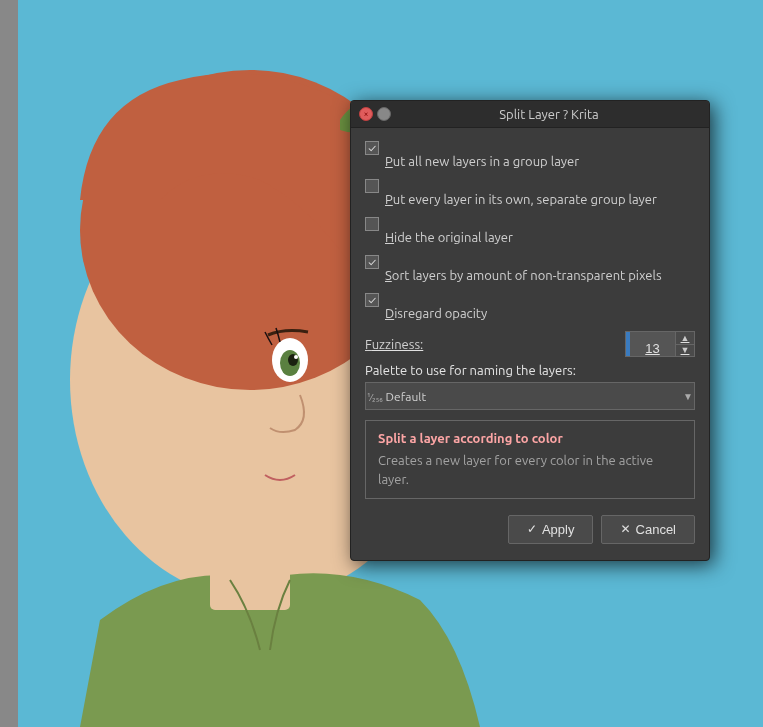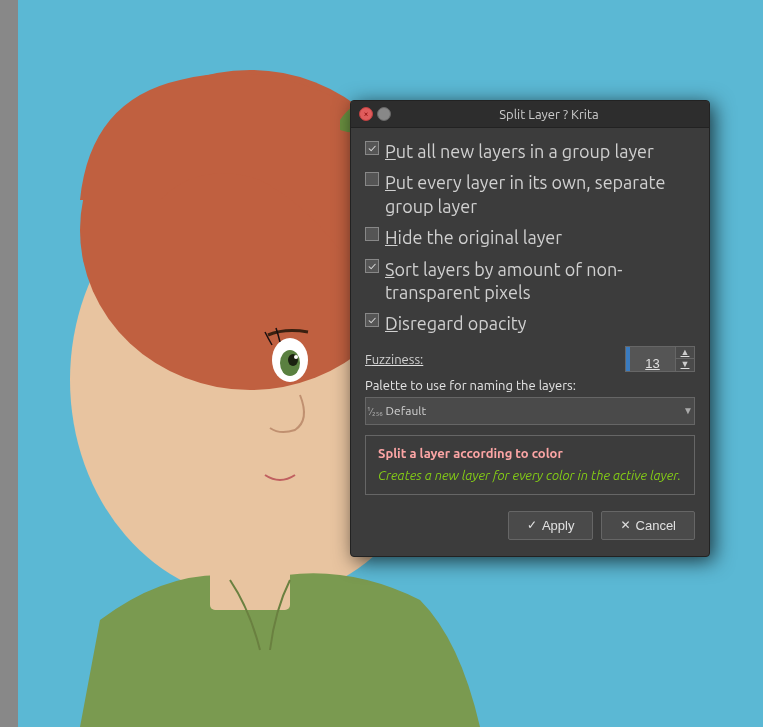--- a/index.html
+++ b/index.html
@@ -110,22 +110,23 @@
     }
 
     .checkbox-indicator.checked::after {
       content: '✓';
       color: #e0e0e0;
       font-size: 11px;
     }
 
     .checkbox-label {
       color: #d0d0d0;
-      font-size: 18px;
+      font-size: 13px;
       line-height: 1.3;
+      margin-top: 13px;
     }
 
     .checkbox-label u {
       text-decoration: underline;
     }
 
     
     .fuzziness-row {
       display: flex;
       align-items: center;
@@ -235,24 +236,23 @@
     }
 
     .info-box-title {
       font-weight: bold;
       color: #fca5a5;
       font-size: 13px;
       margin-bottom: 6px;
     }
 
     .info-box-text {
-      color: #84cc16;
+      color: #a3a3a3;
       font-size: 13px;
       line-height: 1.4;
-      font-style: italic;
     }
 
     
     .buttons-row {
       display: flex;
       justify-content: flex-end;
       gap: 8px;
       padding: 4px 0 4px 0;
     }
 

